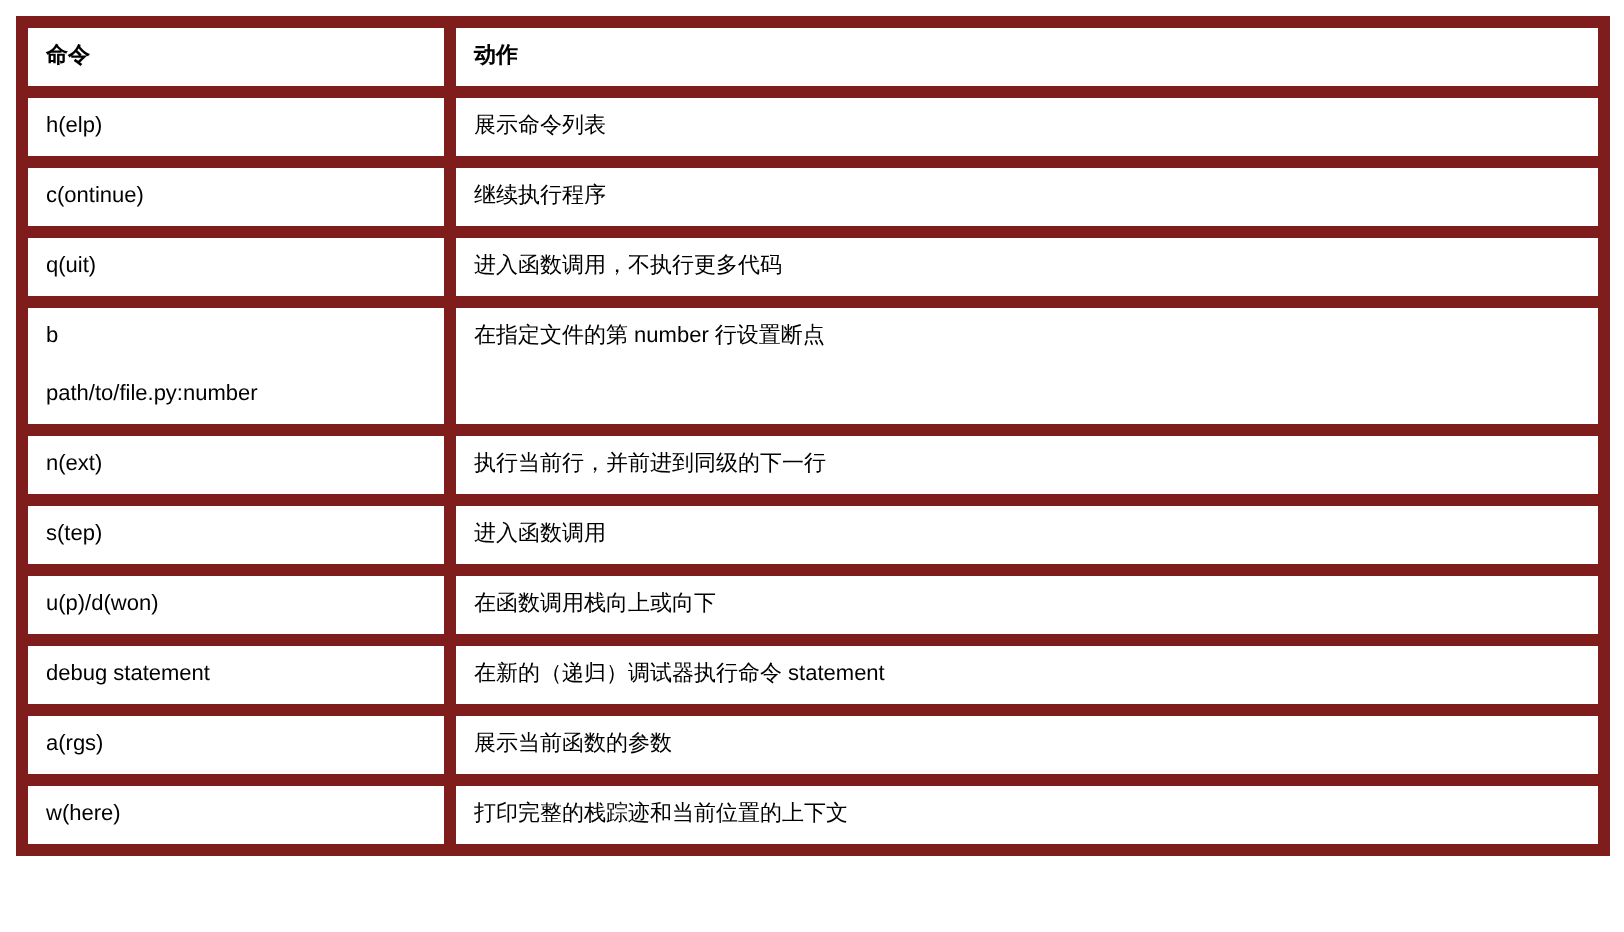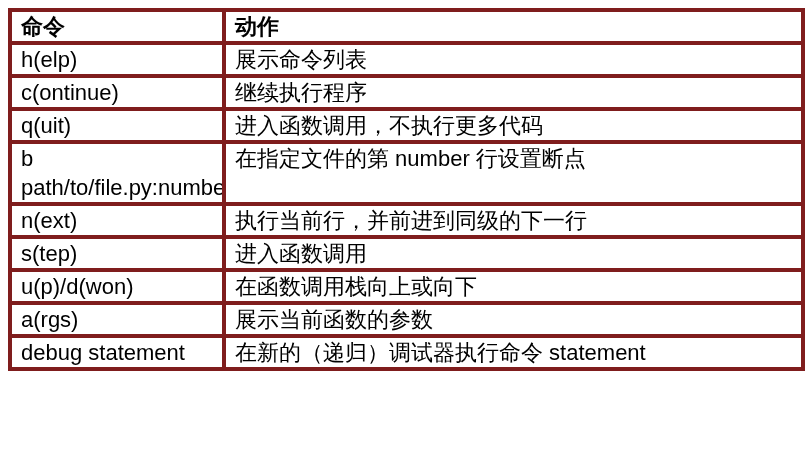--- a/index.html
+++ b/index.html
@@ -13,22 +13,22 @@
     position: absolute;
     left: 8px; top: 8px;
   }
   table.cmd-table {
     border-collapse: collapse;
     table-layout: fixed;
     width: 797px;
     background: #ffffff;
   }
   .cmd-table th, .cmd-table td {
-    border: 4px solid #7f1d1d;
-    font-size: 22px;
+    border: 6px solid #7f1d1d;
+    font-size: 11px;
     line-height: 29px;
     padding: 0 6px 0 9px;
     vertical-align: middle;
     overflow: hidden;
   }
   .cmd-table th {
     text-align: left;
     font-weight: bold;
     height: 30px;
   }
@@ -79,22 +79,26 @@
       </tr>
       <tr>
         <td class="cmd-cell">s(tep)</td>
         <td>进入函数调用</td>
       </tr>
       <tr>
         <td class="cmd-cell">u(p)/d(won)</td>
         <td>在函数调用栈向上或向下</td>
       </tr>
       <tr>
+        <td class="cmd-cell">debug statement</td>
+        <td>在新的（递归）调试器执行命令 statement</td>
+      </tr>
+      <tr>
         <td class="cmd-cell">a(rgs)</td>
         <td>展示当前函数的参数</td>
       </tr>
       <tr>
-        <td class="cmd-cell">debug statement</td>
-        <td>在新的（递归）调试器执行命令 statement</td>
+        <td class="cmd-cell">w(here)</td>
+        <td>打印完整的栈踪迹和当前位置的上下文</td>
       </tr>
     </tbody>
   </table>
 </div>
 
 </body></html>

